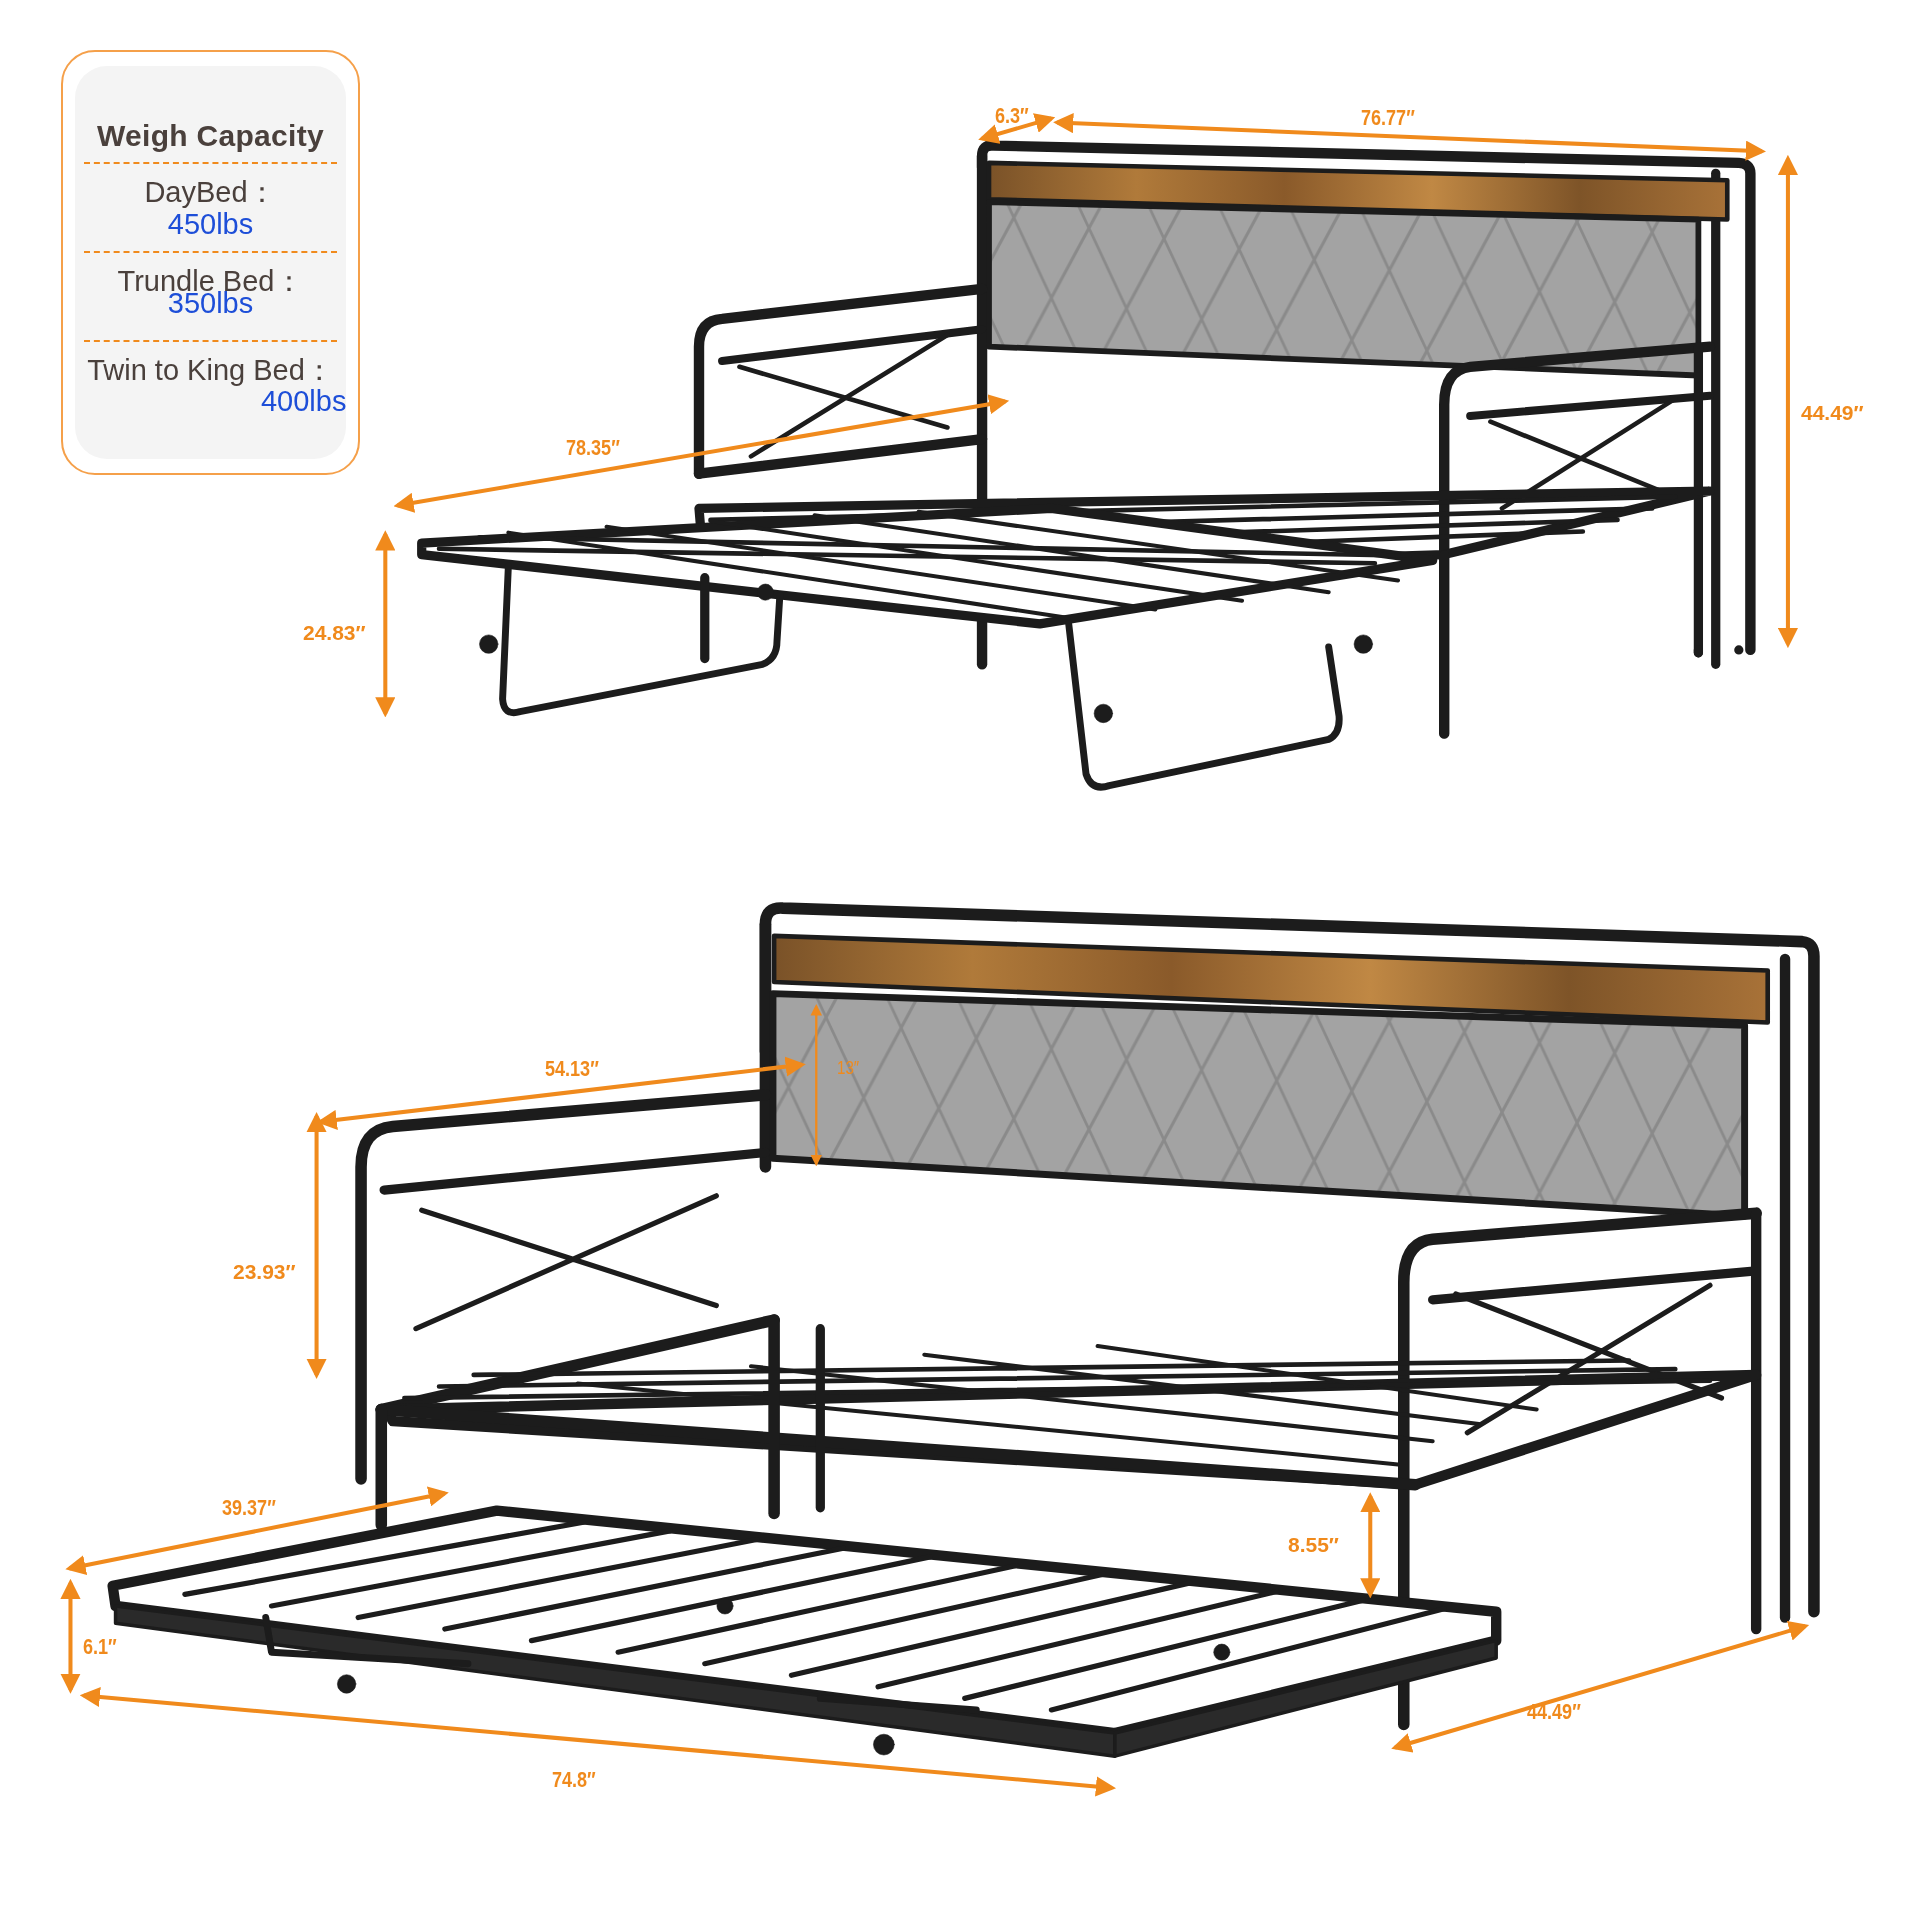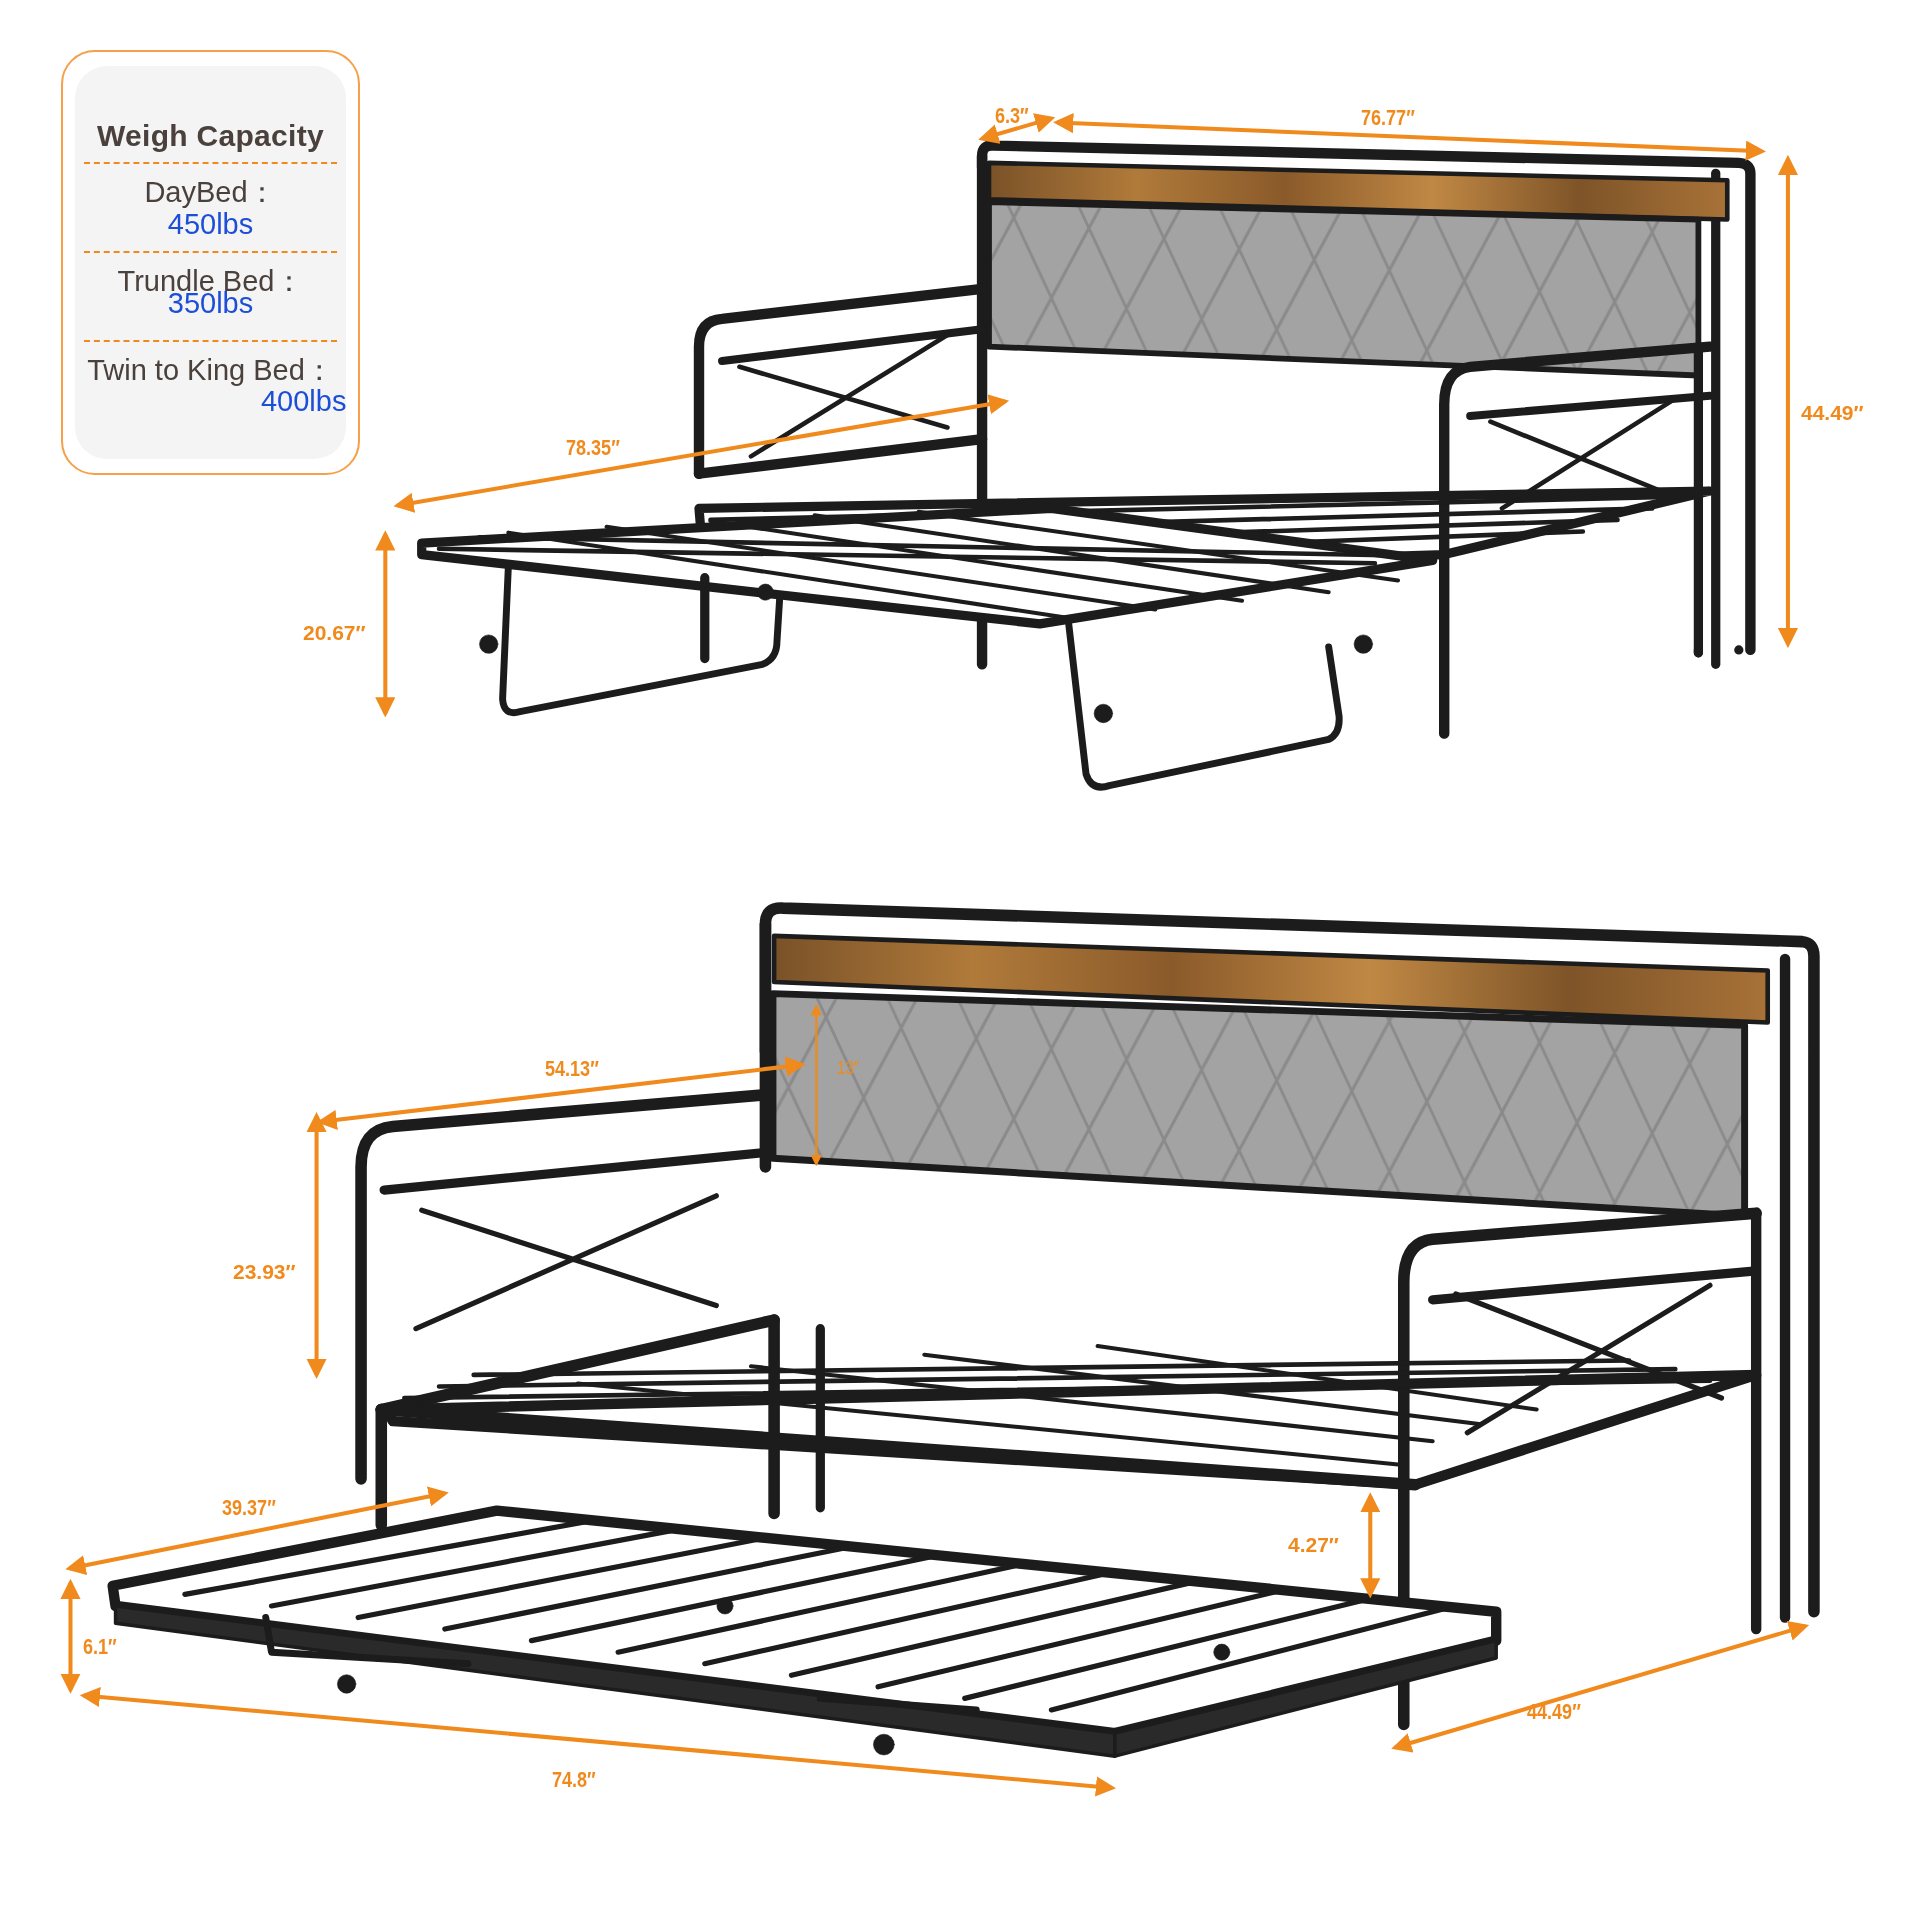--- a/index.html
+++ b/index.html
@@ -164,24 +164,24 @@
       <div class="cap-sep" style="top:274px;"></div>
       <div class="cap-label" style="top:285px;">Twin to King Bed：</div>
       <div class="cap-value" style="top:319px;text-align:right;">400lbs</div>
     </div>
   </div>
 
   <div class="dim narrow" style="left:995px; top:105px;">6.3″</div>
   <div class="dim narrow" style="left:1361px; top:107px;">76.77″</div>
   <div class="dim" style="left:1801px; top:402px;">44.49″</div>
   <div class="dim narrow" style="left:566px; top:437px;">78.35″</div>
-  <div class="dim" style="left:303px; top:622px;">20.67″</div>
+  <div class="dim" style="left:303px; top:622px;">24.83″</div>
 
   <div class="dim narrow" style="left:545px; top:1058px;">54.13″</div>
   <div class="dim narrow" style="left:837px; top:1059px; font-size:18.5px; font-weight:normal;">13″</div>
   <div class="dim" style="left:233px; top:1261px;">23.93″</div>
   <div class="dim narrow" style="left:222px; top:1497px;">39.37″</div>
   <div class="dim narrow" style="left:83px; top:1636px;">6.1″</div>
-  <div class="dim" style="left:1288px; top:1534px;">4.27″</div>
+  <div class="dim" style="left:1288px; top:1534px;">8.55″</div>
   <div class="dim narrow" style="left:552px; top:1769px;">74.8″</div>
   <div class="dim narrow" style="left:1527px; top:1701px;">44.49″</div>
 </div>
 
 
 </body></html>

